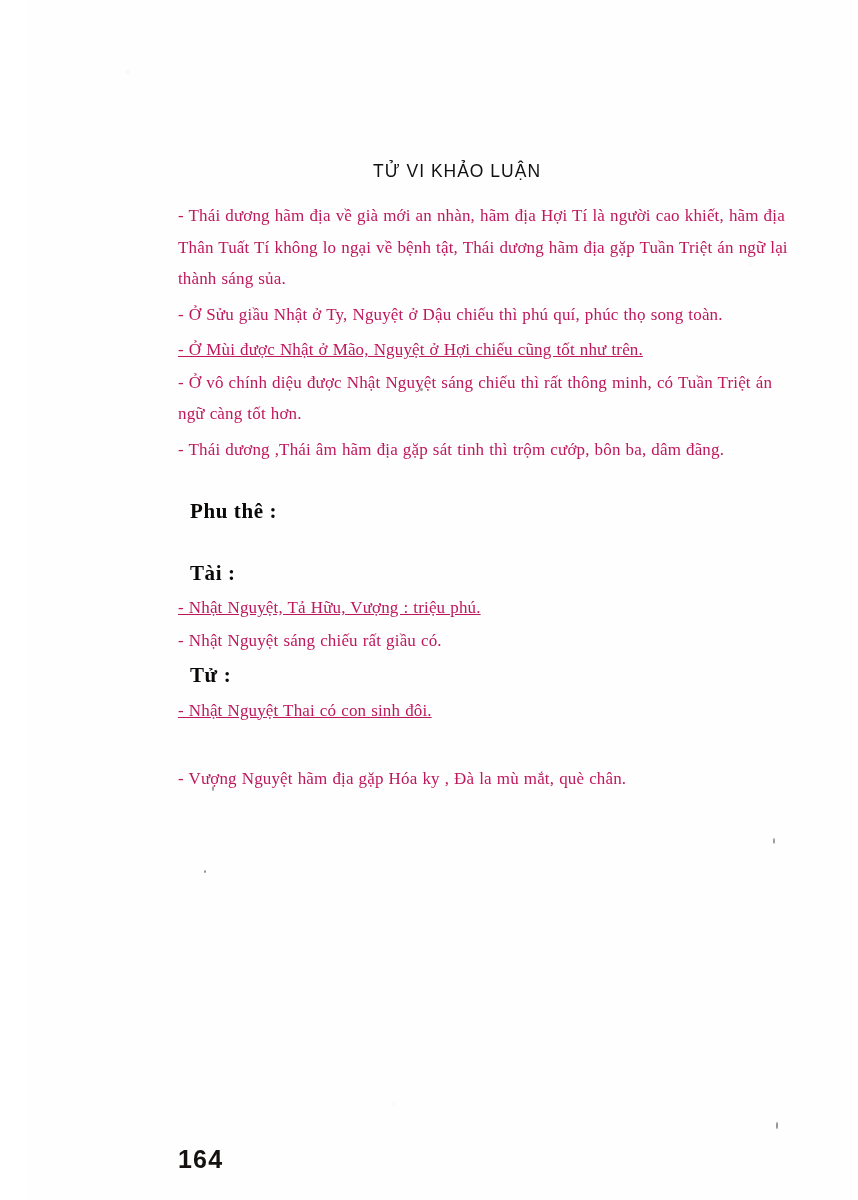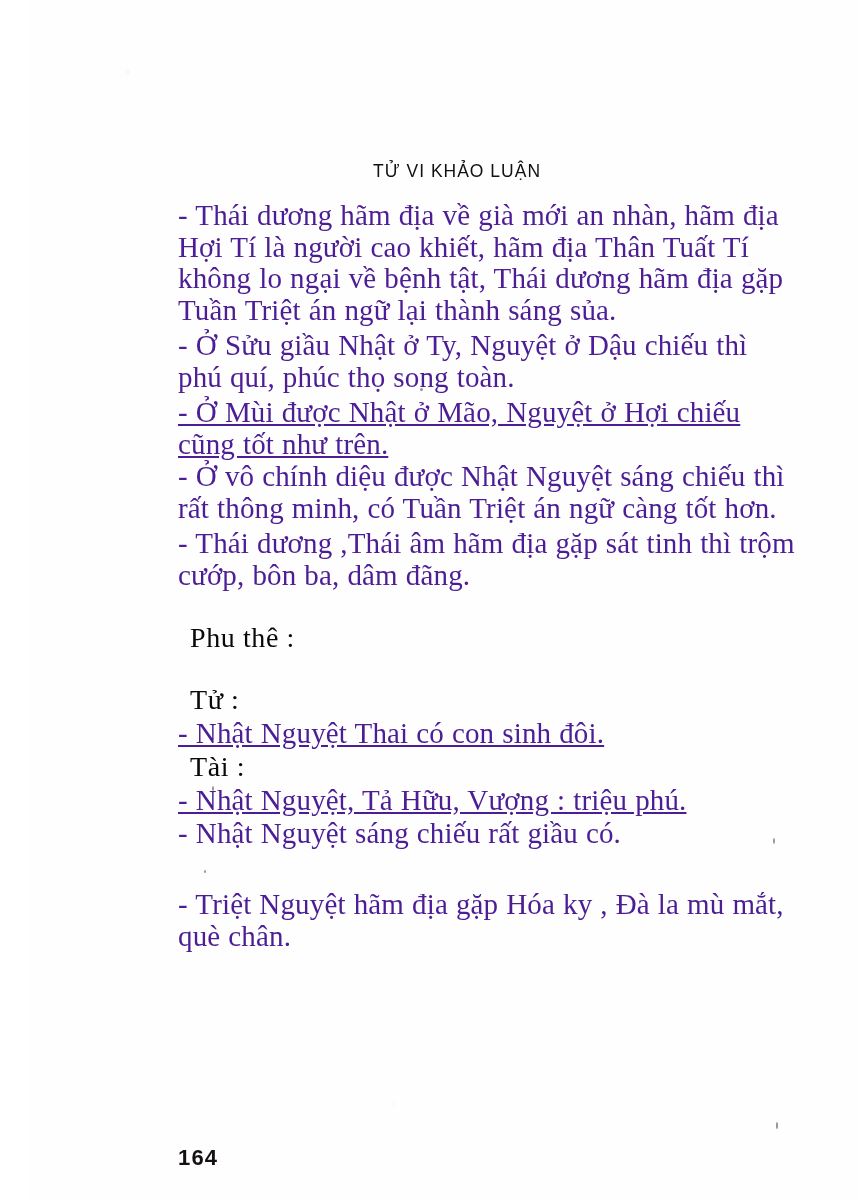--- a/index.html
+++ b/index.html
@@ -61,36 +61,36 @@
   
   .body-block {
     position: absolute;
     left: 150px;
     top: 200px;
     width: 620px;
   }
 
   p.para {
     margin: 0 0 4px 0;
-    font-size: 29px;
+    font-size: 17px;
     line-height: 31.5px;
     text-align: left;
     letter-spacing: 0.15px;
     word-spacing: 0.6px;
-    color: #4c1d95;
+    color: #be185d;
   }
 
   p.para.tight {
     margin-bottom: 1px;
     text-decoration: underline;
   }
 
   .heading {
-    font-weight: normal;
-    font-size: 28px;
+    font-weight: bold;
+    font-size: 21px;
     line-height: 31.5px;
     margin: 0;
     padding-left: 12px;
     letter-spacing: 0.6px;
     color: #0b0908;
   }
 
   .gap-lg   { height: 27px; }
   .gap-sm   { height: 9px;  }
   .gap-xs   { height: 3px;  }
@@ -99,21 +99,21 @@
 
   
   .ink-light { color: #1a1715; }
 
   
   .folio {
     position: absolute;
     left: 150px;
     top: 1145px;
     font-family: "Liberation Sans", "DejaVu Sans", sans-serif;
-    font-size: 22px;
+    font-size: 25px;
     font-weight: 600;
     letter-spacing: 1.2px;
     color: #141110;
   }
 
   
   .speck {
     position: absolute;
     background: #9a9490;
     border-radius: 50%;
@@ -148,37 +148,37 @@
       <div class="gap-lg"></div>
 
       <div class="section">
         <p class="heading">Phu thê :</p>
         <div class="gap-xs"></div>
       </div>
 
       <div class="gap-lg"></div>
 
       <div class="section">
-        <p class="heading">Tử :</p>
-        <div class="gap-xs"></div>
-        <p class="para tight">- Nhật Nguyệt Thai có con sinh đôi.</p>
-      </div>
-
-      <div class="section">
         <p class="heading">Tài :</p>
         <div class="gap-xs"></div>
         <p class="para tight">- Nhật Nguyệt, Tả Hữu, Vượng : triệu phú.</p>
         <p class="para">- Nhật Nguyệt sáng chiếu rất giầu có.</p>
       </div>
 
+      <div class="section">
+        <p class="heading">Tử :</p>
+        <div class="gap-xs"></div>
+        <p class="para tight">- Nhật Nguyệt Thai có con sinh đôi.</p>
+      </div>
+
       <div class="gap-lg"></div>
 
       <div class="section">
         <div class="gap-sm"></div>
-        <p class="para ink-light">- Triệt Nguyệt hãm địa gặp Hóa ky , Đà la mù mắt, què chân.</p>
+        <p class="para ink-light">- Vượng Nguyệt hãm địa gặp Hóa ky , Đà la mù mắt, què chân.</p>
       </div>
 
     </div>
   </div>
 
   <div class="folio">164</div>
 
 </div>
 
 </body></html>

